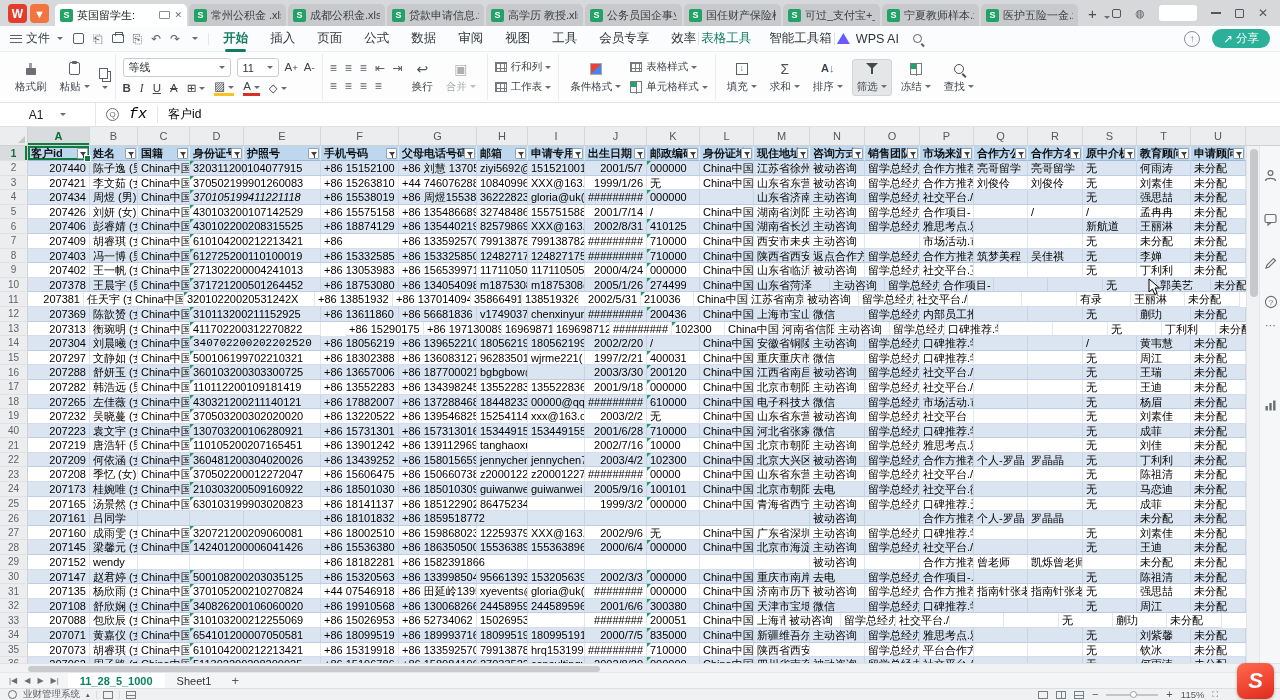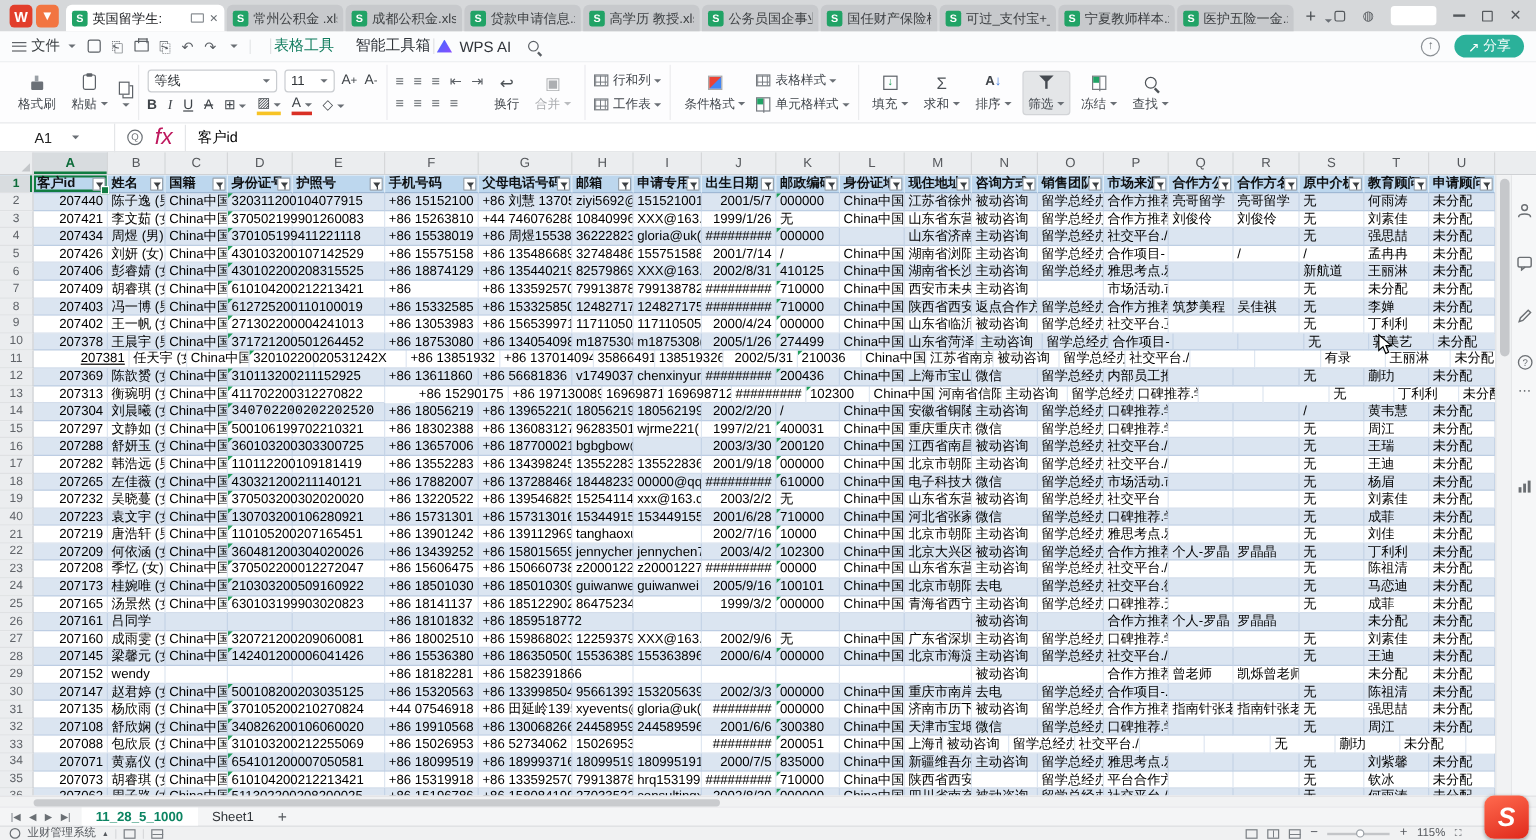--- a/index.html
+++ b/index.html
@@ -81,21 +81,21 @@
 .i-funnel::after{content:'';position:absolute;left:5px;top:6px;width:2px;height:6px;background:#454a50}
 .i-mag{width:10px;height:10px;border:1.6px solid #4d5257;border-radius:50%;position:relative}
 .i-mag::after{content:'';position:absolute;left:8.5px;top:8.5px;width:5px;height:1.8px;background:#4d5257;transform:rotate(45deg);transform-origin:0 0}
 .sortA{font-size:11px;font-weight:bold;color:#3f4449}
 .sortA span{color:#3b78de}
 
 .fbar{height:24px;background:#fff;border-bottom:1px solid #dfe1e4;display:flex;align-items:center}
 .namebox{width:96px;height:24px;display:flex;align-items:center;justify-content:center;gap:14px;font-size:12px;color:#222;border-right:1px solid #e4e6e8}
 .fxzone{display:flex;align-items:center;gap:10px;padding:0 10px;border-right:1px solid #e4e6e8}
 .atcirc{width:13px;height:13px;border:1.3px solid #6a6f74;border-radius:50%;display:flex;align-items:center;justify-content:center;font-size:8px;color:#6a6f74}
-.fx{font-family:Liberation Sans, sans-serif;font-style:italic;font-size:19px;color:#be185d}
+.fx{font-family:Liberation Mono, monospace;font-style:italic;font-size:15px;color:#000000}
 .fval{padding-left:10px;font-size:12px;color:#000}
 
 .colheads{height:19px;background:#ebedef;display:flex;border-bottom:1px solid #cfd1d4;width:1280px}
 .corner{width:28px;height:100%;border-right:1px solid #cfd1d4;position:relative;background:#ebedef}
 .corner::after{content:'';position:absolute;right:2px;bottom:2px;border-left:7px solid transparent;border-bottom:7px solid #c4c7ca}
 .colh{height:100%;display:flex;align-items:center;justify-content:center;font-size:11px;color:#55585c;border-right:1px solid #d5d7d9}
 .colh.selh{background:#d8dcdf;box-shadow:inset 0 -2px 0 #107c41;color:#0c6b39;font-weight:bold}
 
 .sheetarea{position:relative;height:517px;background:#fff}
 .gridwrap{position:absolute;left:0;top:0;width:1246px;height:517px;overflow:hidden;background:#fff}
@@ -215,20 +215,32 @@
   </div>
   <div class="qicons">
     <span class="qi-box"></span>
     <span class="qi">⎗</span>
     <span class="qi-print"></span>
     <span class="qi">⎘</span>
     <span class="qi">↶</span>
     <span class="qi">↷</span>
     <span class="cr"></span>
   </div>
+  <div class="menus" id="menus">
+      <div class="mitem act">开始</div>
+      <div class="mitem">插入</div>
+      <div class="mitem">页面</div>
+      <div class="mitem">公式</div>
+      <div class="mitem">数据</div>
+      <div class="mitem">审阅</div>
+      <div class="mitem">视图</div>
+      <div class="mitem">工具</div>
+      <div class="mitem">会员专享</div>
+      <div class="mitem">效率</div>
+    </div>
   <div class="mdiv"></div>
   <div class="menus" id="toolmenus" style="gap:18px">
       <div class="mitem tool">表格工具</div>
       <div class="mitem">智能工具箱</div>
     </div>
   <div class="mdiv"></div>
   <div class="mitem" style="gap:2px">
     <span class="ailogo"></span>
     <span>WPS AI</span>
   </div>
@@ -524,21 +536,21 @@
         <div class="c" style="width: 55px;">刘俊伶</div>
         <div class="c" style="width: 54px;">无</div>
         <div class="c" style="width: 54px;">刘素佳</div>
         <div class="c" style="width: 55px;">未分配</div>
       </div>
       <div class="grow band">
         <div class="rn">4</div>
         <div class="c ar" style="width: 62px;">207434</div>
         <div class="c" style="width: 48px;">周煜 (男)</div>
         <div class="c" style="width: 52px;">China中国</div>
-        <div class="c ovf flag" style="width: 54px;">370105199411221118</div>
+        <div class="c ovf flag" style="width: 54px; font-style: italic;">370105199411221118</div>
         <div class="c" style="width: 77px;"></div>
         <div class="c" style="width: 78px;">+86 15538019</div>
         <div class="c" style="width: 78px;">+86 周煜155380</div>
         <div class="c" style="width: 51px;">362228235</div>
         <div class="c" style="width: 57px;">gloria@uk(</div>
         <div class="c ar" style="width: 62px;">#########</div>
         <div class="c flag" style="width: 53px;">000000</div>
         <div class="c" style="width: 54px;"></div>
         <div class="c" style="width: 56px;">山东省济南</div>
         <div class="c" style="width: 55px;">主动咨询</div>
@@ -677,33 +689,33 @@
         <div class="c" style="width: 52px;">China中国</div>
         <div class="c ovf flag" style="width: 54px;">371721200501264452</div>
         <div class="c" style="width: 77px;"></div>
         <div class="c" style="width: 78px;">+86 18753080</div>
         <div class="c" style="width: 78px;">+86 1340540988</div>
         <div class="c" style="width: 51px;">m1875308(</div>
         <div class="c" style="width: 57px;">m1875308(</div>
         <div class="c ar" style="width: 62px;">2005/1/26</div>
         <div class="c flag" style="width: 53px;">274499</div>
         <div class="c" style="width: 54px;">China中国</div>
-        <div class="c" style="width: 60px;">山东省菏泽</div>
+        <div class="c" style="width: 76px;">山东省菏泽</div>
         <div class="c" style="width: 55px;">主动咨询</div>
         <div class="c" style="width: 55px;">留学总经办</div>
         <div class="c" style="width: 54px;">合作项目-</div>
         <div class="c" style="width: 54px;"></div>
         <div class="c" style="width: 55px;"></div>
         <div class="c" style="width: 54px;">无</div>
         <div class="c" style="width: 54px;">郭美艺</div>
         <div class="c" style="width: 55px;">未分配</div>
       </div>
       <div class="grow">
         <div class="rn">11</div>
-        <div class="c ar" style="width: 80px; text-decoration: underline;">207381</div>
+        <div class="c ar" style="width: 56px;">207381</div>
         <div class="c" style="width: 48px;">任天宇 (女</div>
         <div class="c" style="width: 52px;">China中国</div>
         <div class="c ovf flag" style="width: 54px;">32010220020531242X</div>
         <div class="c" style="width: 77px;"></div>
         <div class="c" style="width: 78px;">+86 13851932</div>
         <div class="c" style="width: 78px;">+86 1370140948</div>
         <div class="c" style="width: 51px;">358664913</div>
         <div class="c" style="width: 57px;">138519326</div>
         <div class="c ar" style="width: 62px;">2002/5/31</div>
         <div class="c flag" style="width: 53px;">210036</div>

